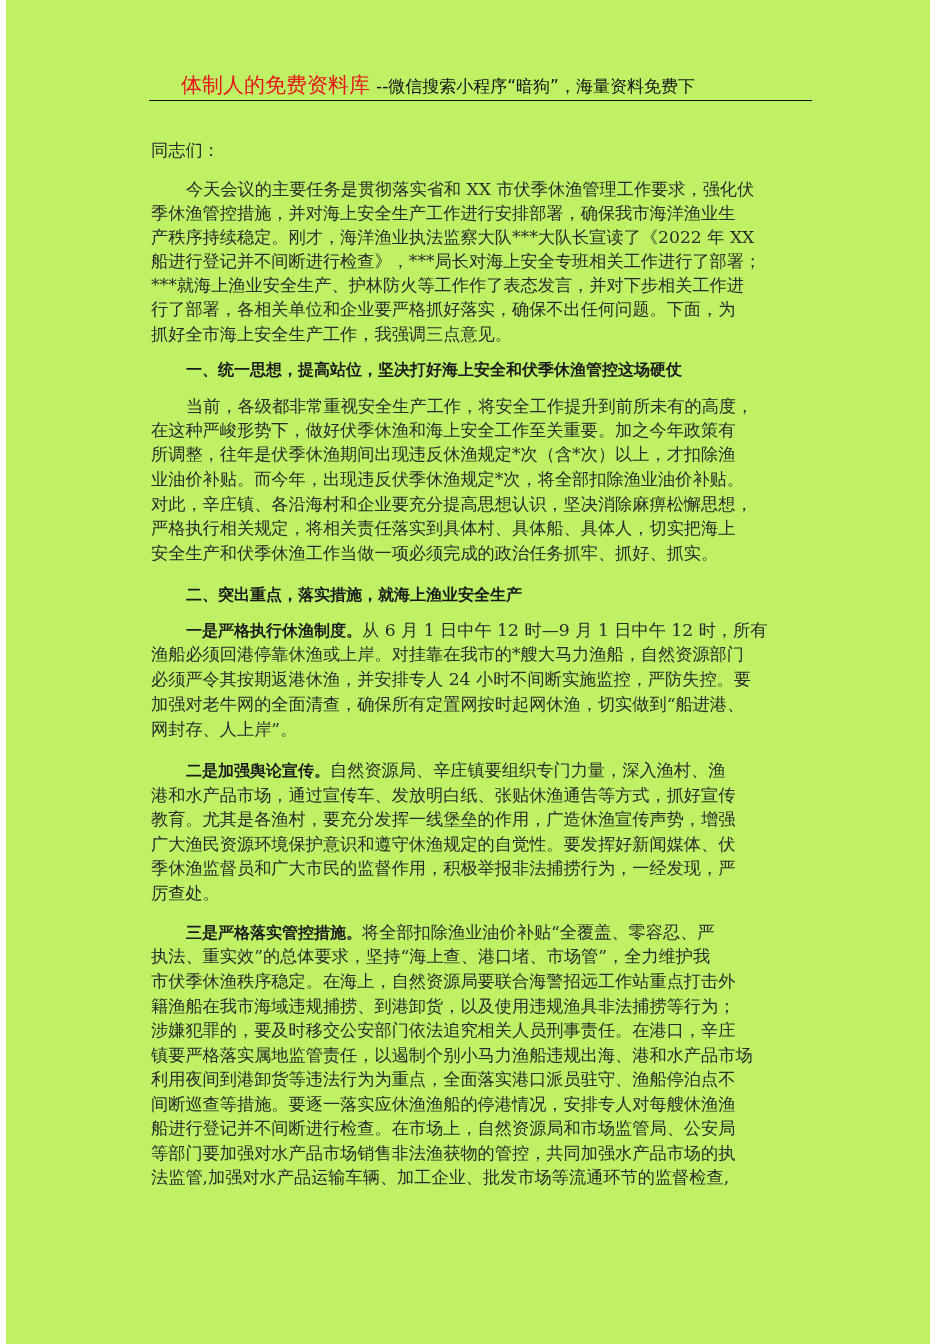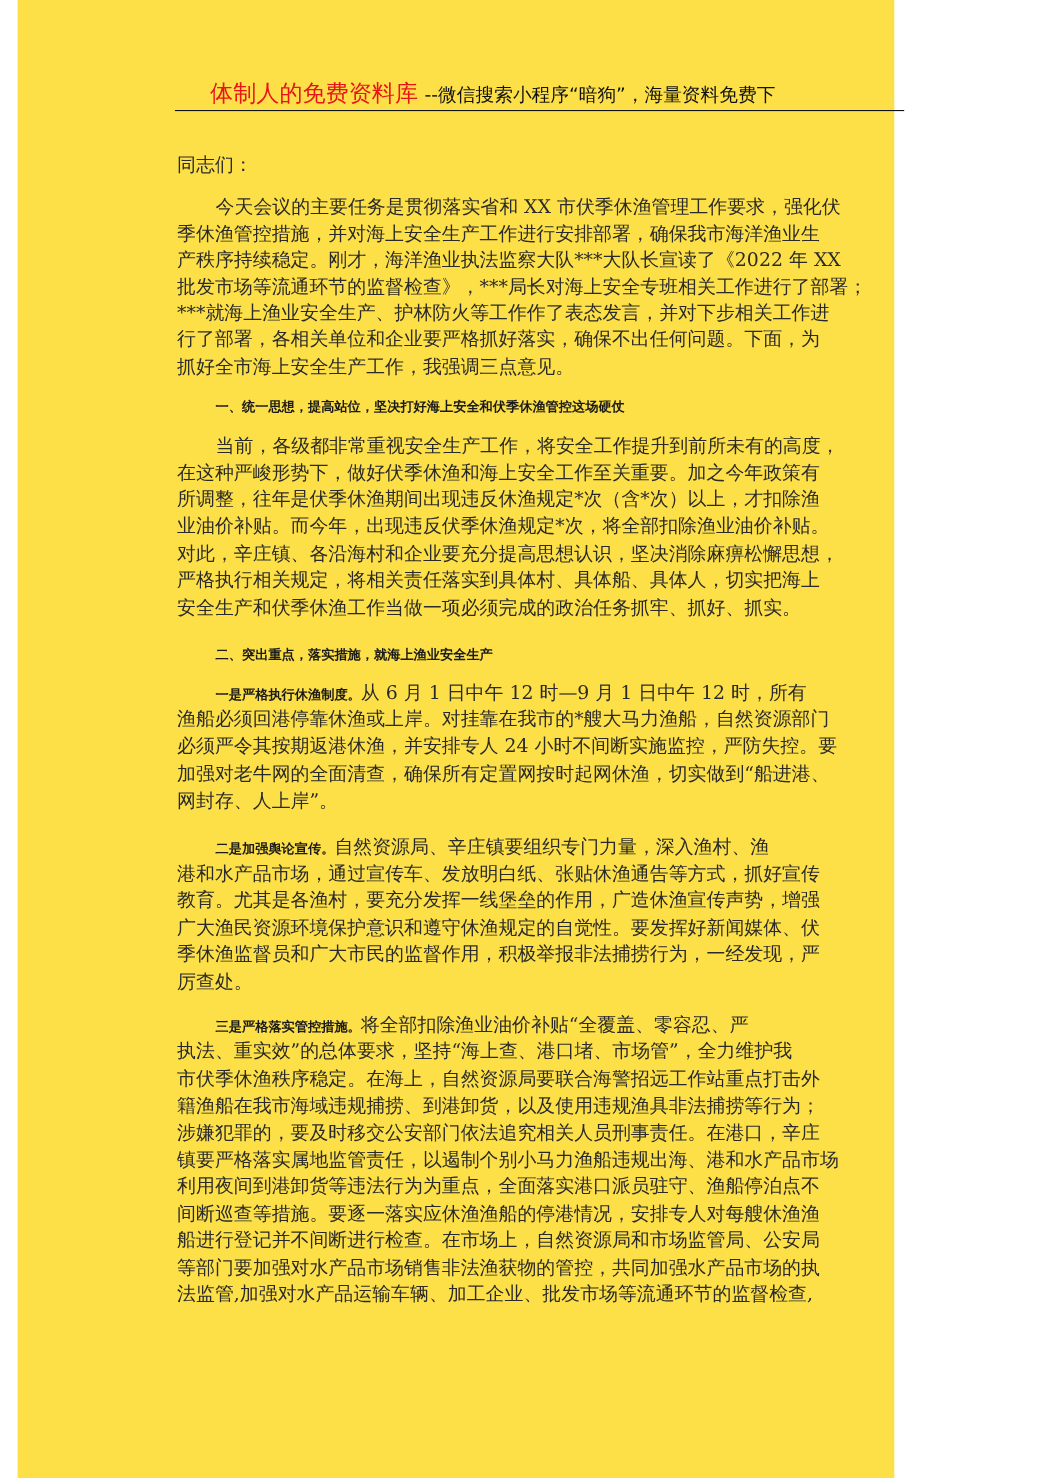--- a/index.html
+++ b/index.html
@@ -1,44 +1,44 @@
 <!DOCTYPE html>
 <html><head>
   <meta charset="utf-8">
   <style>
     html, body { margin: 0; padding: 0; background: #ffffff; }
     body { width: 950px; height: 1344px; position: relative; overflow: hidden; }
-    .page { position: absolute; left: 16px; top: 0; width: 797px; height: 1344px; background: #fde047; }
+    .page { position: absolute; left: 6px; top: 0; width: 924px; height: 1344px; background: #bef264; }
     .hdr { position: absolute; left: 143px; top: 70px; width: 663px; height: 30px; border-bottom: 1.5px solid #111; }
     .hdr-inner { position: absolute; left: 32px; top: 0; white-space: nowrap; font-family: "DejaVu Sans", sans-serif; line-height: 30px; }
     .hdr-red { color: #e8141a; font-size: 21px; letter-spacing: 0px; }
     .hdr-black { color: #111; font-size: 17px; margin-left: 6px; }
     .body { position: absolute; left: 145px; top: 128px; width: 675px; font-family: "DejaVu Serif", serif; font-size: 17.2px; color: #2a2a2a; }
     .line { position: absolute; left: 0; white-space: nowrap; line-height: 24px; height: 24px; margin-top: 10px; }
     .ind { padding-left: 35px; }
-    .bold { font-weight: bold; color: #1a1a1a; font-family: "DejaVu Sans", sans-serif; font-size: 12px; }
+    .bold { font-weight: bold; color: #1a1a1a; font-family: "DejaVu Sans", sans-serif; font-size: 16px; }
   </style>
 </head>
 <body>
 
 <div class="page">
 
   <div class="hdr">
     <div class="hdr-inner">
       <span class="hdr-red">体制人的免费资料库</span><span class="hdr-black">--微信搜索小程序“暗狗”，海量资料免费下</span>
     </div>
   </div>
 
   <div class="body">
     <div class="line" style="top:0px">同志们：</div>
 
     <div class="line ind" style="top:39px">今天会议的主要任务是贯彻落实省和 XX 市伏季休渔管理工作要求，强化伏</div>
     <div class="line" style="top:63px">季休渔管控措施，并对海上安全生产工作进行安排部署，确保我市海洋渔业生</div>
     <div class="line" style="top:87px">产秩序持续稳定。刚才，海洋渔业执法监察大队***大队长宣读了《2022 年 XX</div>
-    <div class="line" style="top:111px">批发市场等流通环节的监督检查》，***局长对海上安全专班相关工作进行了部署；</div>
+    <div class="line" style="top:111px">船进行登记并不间断进行检查》，***局长对海上安全专班相关工作进行了部署；</div>
     <div class="line" style="top:135px">***就海上渔业安全生产、护林防火等工作作了表态发言，并对下步相关工作进</div>
     <div class="line" style="top:159px">行了部署，各相关单位和企业要严格抓好落实，确保不出任何问题。下面，为</div>
     <div class="line" style="top:184px">抓好全市海上安全生产工作，我强调三点意见。</div>
 
     <div class="line ind bold" style="top:220px">一、统一思想，提高站位，坚决打好海上安全和伏季休渔管控这场硬仗</div>
 
     <div class="line ind" style="top:256px">当前，各级都非常重视安全生产工作，将安全工作提升到前所未有的高度，</div>
     <div class="line" style="top:280px">在这种严峻形势下，做好伏季休渔和海上安全工作至关重要。加之今年政策有</div>
     <div class="line" style="top:304px">所调整，往年是伏季休渔期间出现违反休渔规定*次（含*次）以上，才扣除渔</div>
     <div class="line" style="top:329px">业油价补贴。而今年，出现违反伏季休渔规定*次，将全部扣除渔业油价补贴。</div>

